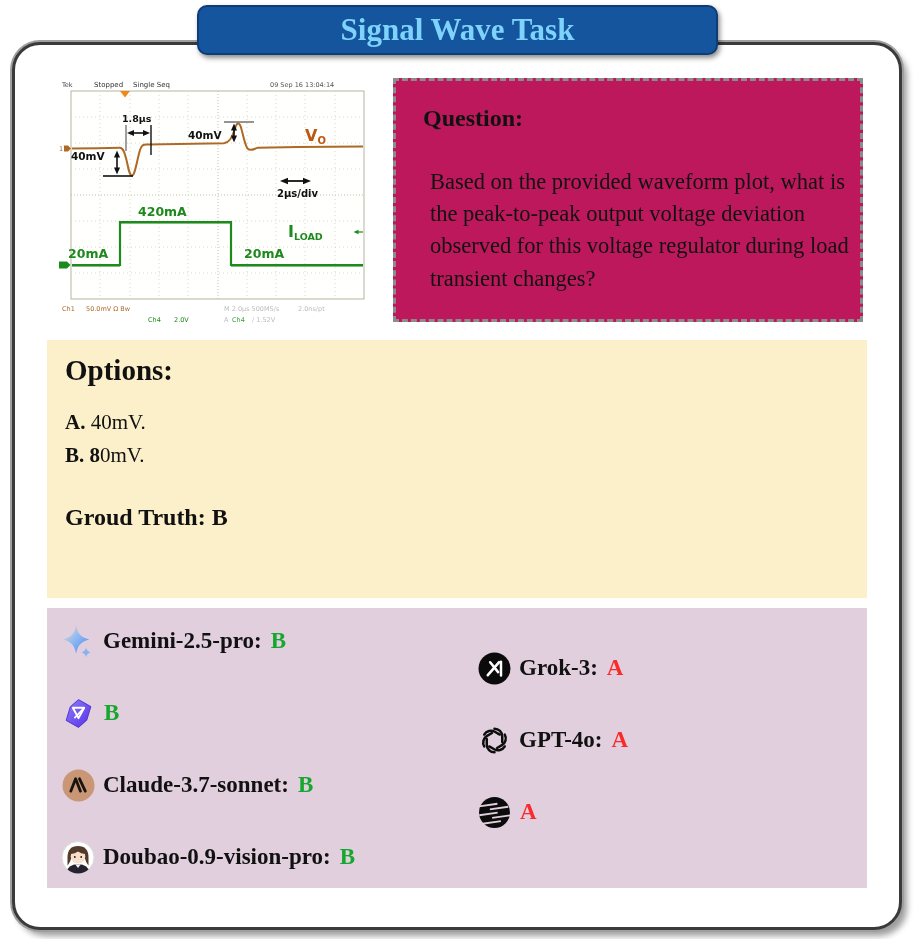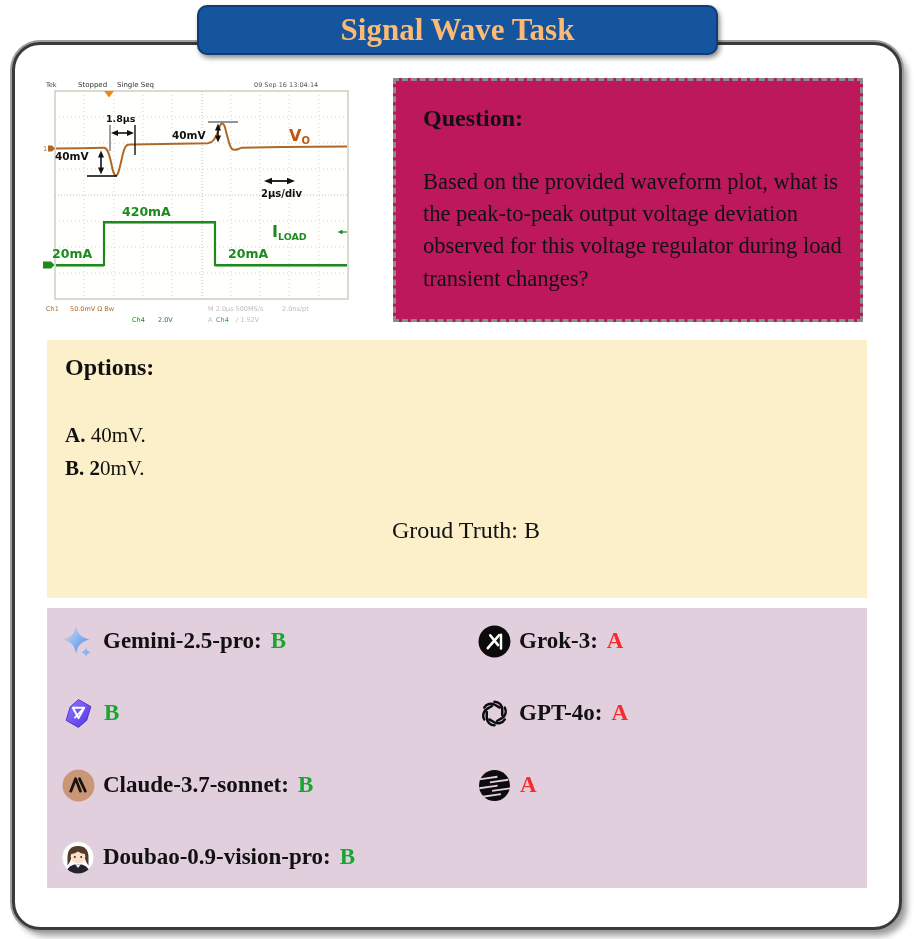--- a/index.html
+++ b/index.html
@@ -3,36 +3,36 @@
 <meta charset="utf-8">
 <style>
   html,body{margin:0;padding:0;background:#fff;}
   body{width:914px;height:939px;position:relative;font-family:"Liberation Serif",serif;color:#111;overflow:hidden;}
   .card{position:absolute;left:12px;top:42px;width:890px;height:888px;box-sizing:border-box;
         background:#fff;border:3px solid #3a3a3a;border-radius:28px;
         box-shadow:0 0 0 2px #9f9f9f, 5px 6px 6px rgba(0,0,0,.38);}
   .title-tab{position:absolute;left:197px;top:5px;width:521px;height:50px;box-sizing:border-box;
         background:#15559d;border:2px solid #0d3c78;border-radius:10px;z-index:5;
         display:flex;align-items:center;justify-content:center;
-        color:#fdba74;font-size:31px;font-weight:bold;box-shadow:2px 3px 5px rgba(0,0,0,.45);}
-  .scope{position:absolute;left:42px;top:73px;width:318px;height:258px;z-index:2;}
+        color:#7dd3fc;font-size:31px;font-weight:bold;box-shadow:2px 3px 5px rgba(0,0,0,.45);}
+  .scope{position:absolute;left:58px;top:73px;width:318px;height:258px;z-index:2;}
   .question{position:absolute;left:393px;top:78px;width:470px;height:244px;box-sizing:border-box;
         border:3px dashed #8c8c8c;background:#be185d;padding:24px 20px 0 27px;z-index:2;}
   .question h2{margin:0 0 34px 0;font-size:24px;}
-  .question p{margin:0;font-size:22.5px;line-height:1.43;width:424px;}
+  .question p{margin:7px;font-size:22.5px;line-height:1.43;width:424px;}
   .options{position:absolute;left:47px;top:340px;width:820px;height:258px;box-sizing:border-box;
         background:#fcf0ca;padding:14px 0 0 18px;z-index:2;}
-  .options h2{margin:0 0 38px 0;font-size:24px;}
+  .options h2{margin:0 0 19px 0;font-size:29px;}
   .opt-line{font-size:21px;line-height:33px;}
   .opt-line b{font-weight:bold;}
-  .gt{margin-top:32px;font-size:24px;font-weight:normal;text-align:center;}
+  .gt{margin-top:32px;font-size:24px;font-weight:bold;}
   .models{position:absolute;left:47px;top:608px;width:820px;height:280px;background:#e2cfde;z-index:2;}
   .mcol{position:absolute;top:0;display:flex;flex-direction:column;}
   .mcol.left{left:14px;}
-  .mcol.right{left:430px;}
+  .mcol.right{left:430px;margin-top:27px;}
   .mrow{display:flex;align-items:center;height:40px;margin-top:32px;}
   .mrow:first-child{margin-top:13px;}
   .micon{width:34px;height:34px;flex:0 0 auto;display:flex;align-items:center;justify-content:center;}
   .mname{font-weight:bold;font-size:23px;margin-left:8px;white-space:nowrap;}
   .mans{font-weight:bold;font-size:23px;margin-left:9px;}
   .correct{color:#16a72e;}
   .incorrect{color:#fb2a2a;}
   svg text{font-family:"DejaVu Sans",sans-serif;}
 </style>
 </head>
@@ -145,21 +145,21 @@
 </div>
 
 <div class="question">
   <h2>Question:</h2>
   <p>Based on the provided waveform plot, what is the peak-to-peak output voltage deviation observed for this voltage regulator during load transient changes?</p>
 </div>
 
 <div class="options">
   <h2>Options:</h2>
   <div class="opt-line"><b>A.</b><span> 40mV.</span></div>
-  <div class="opt-line"><b>B. 2</b><span>0mV.</span></div>
+  <div class="opt-line"><b>B. 8</b><span>0mV.</span></div>
   <div class="gt">Groud Truth: B</div>
 </div>
 
 <div class="models">
 
   <div class="mcol left">
 
     <div class="mrow">
       <span class="micon">
         <svg width="36" height="36" viewBox="0 0 36 36">

